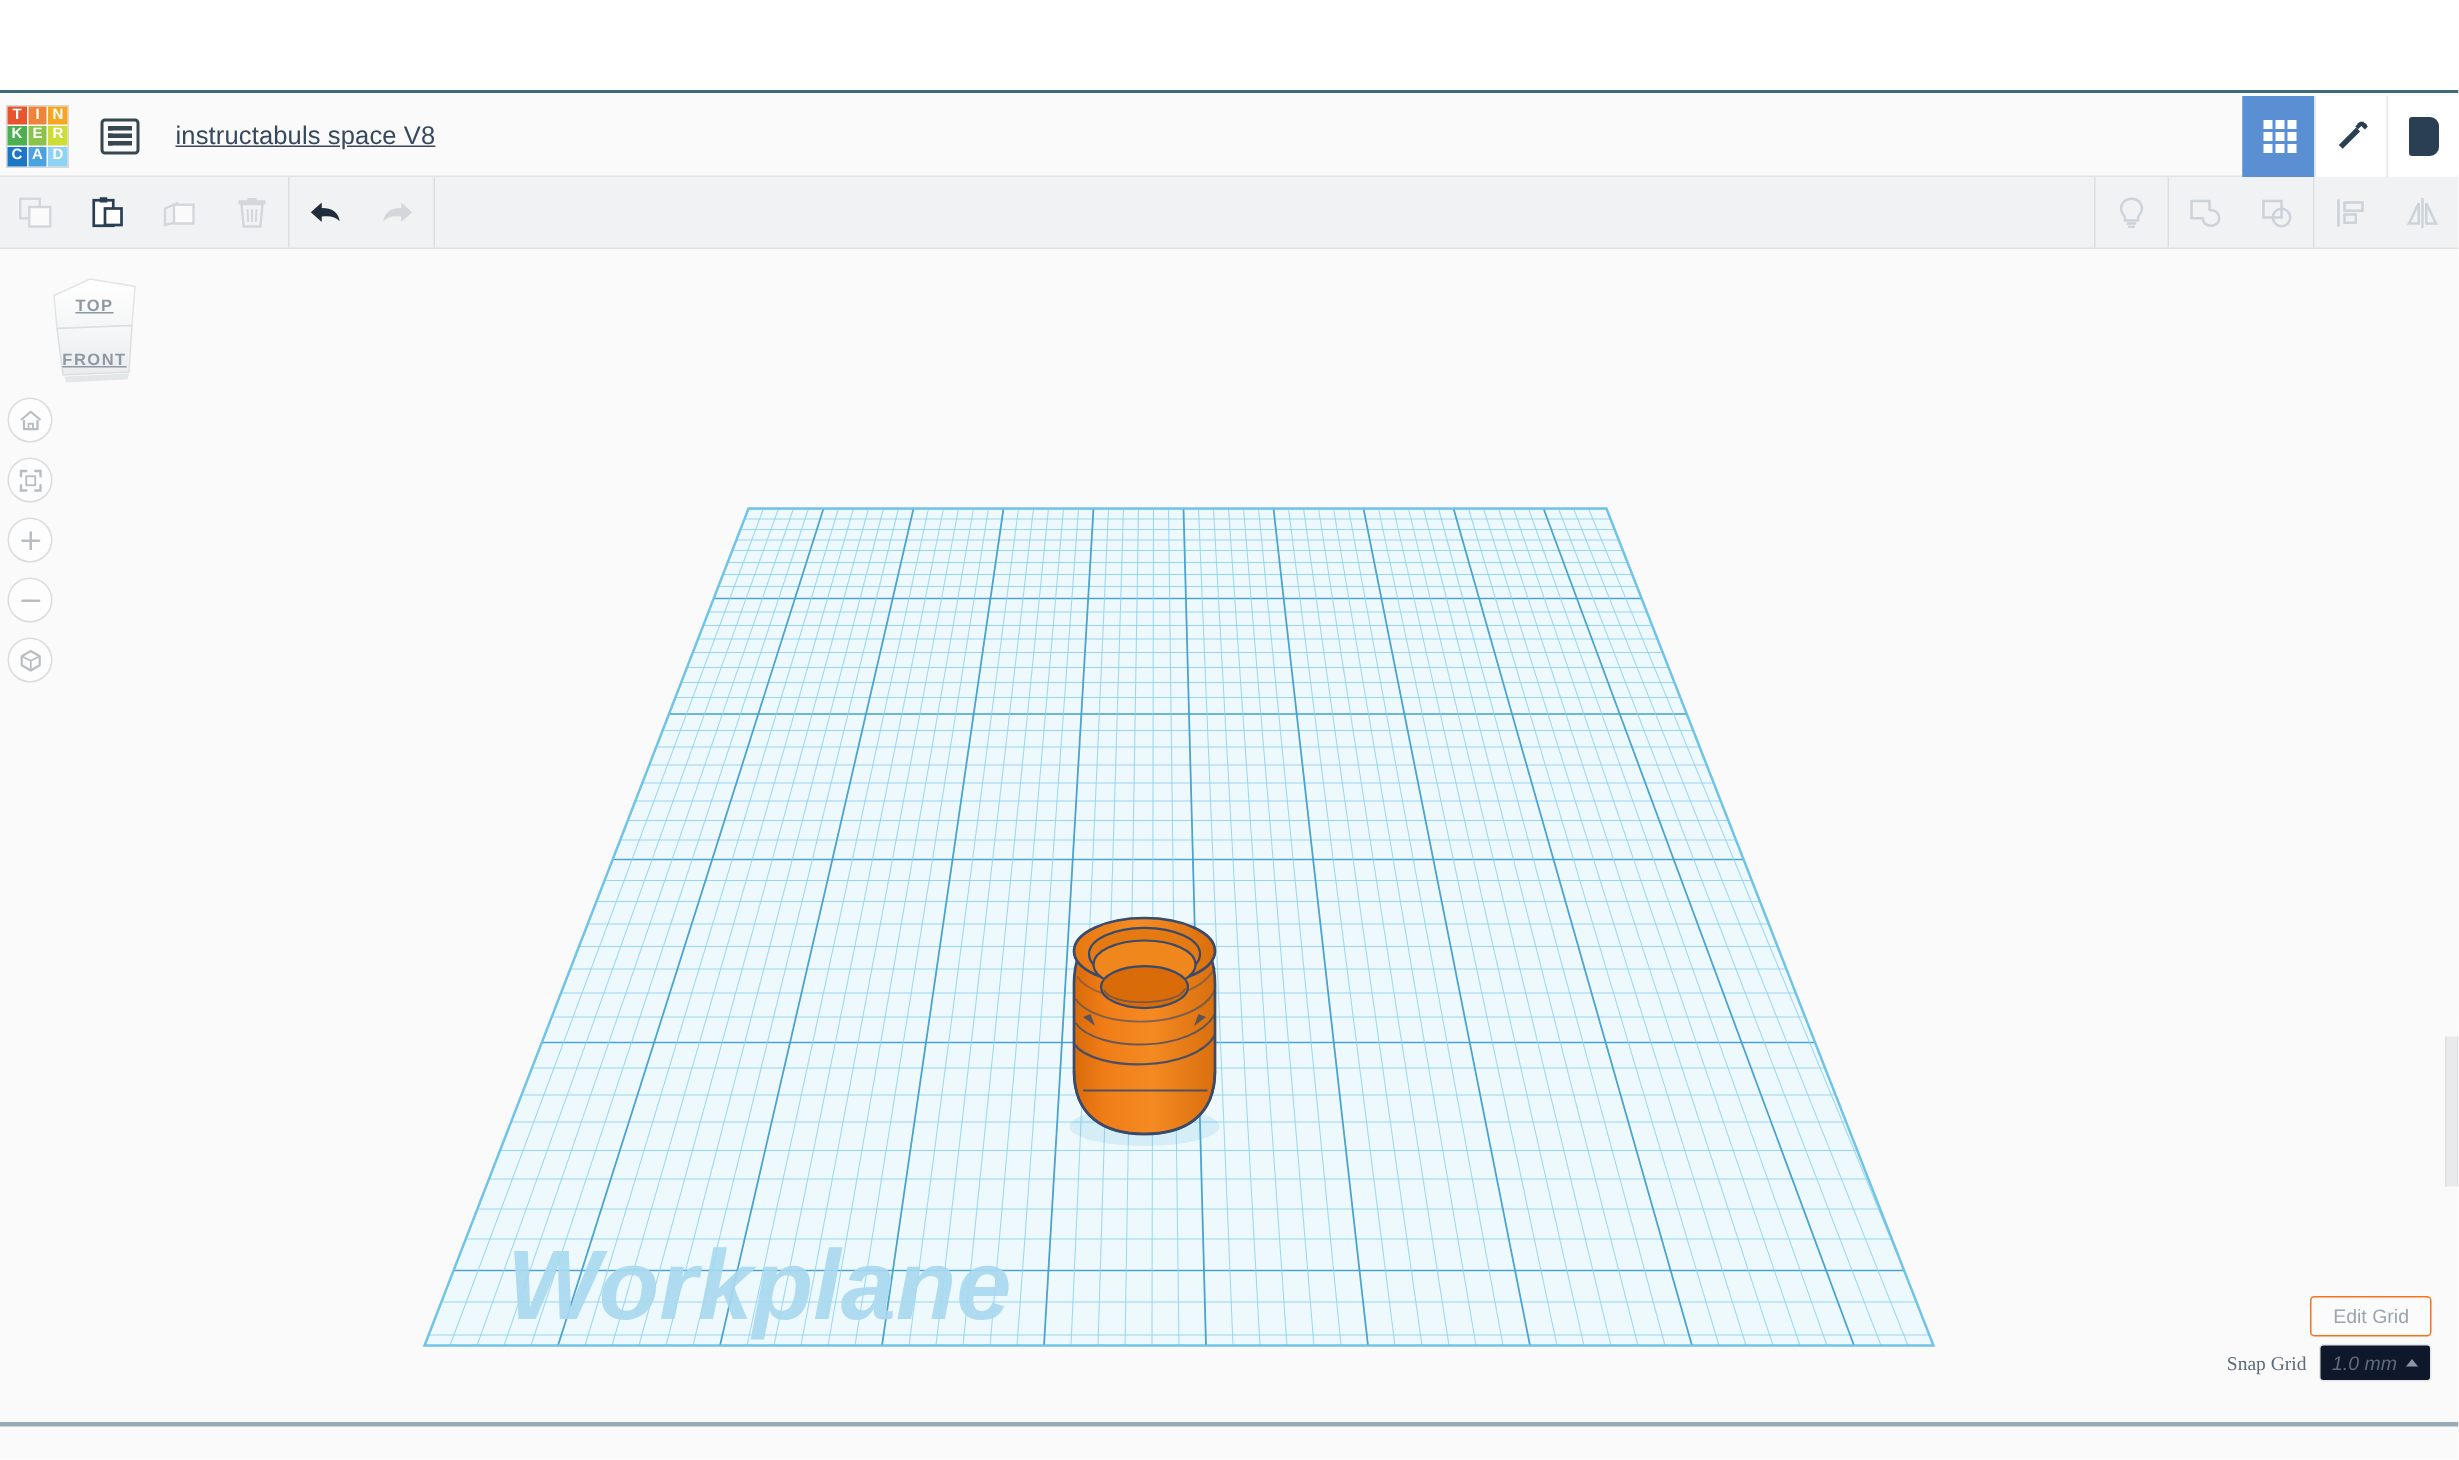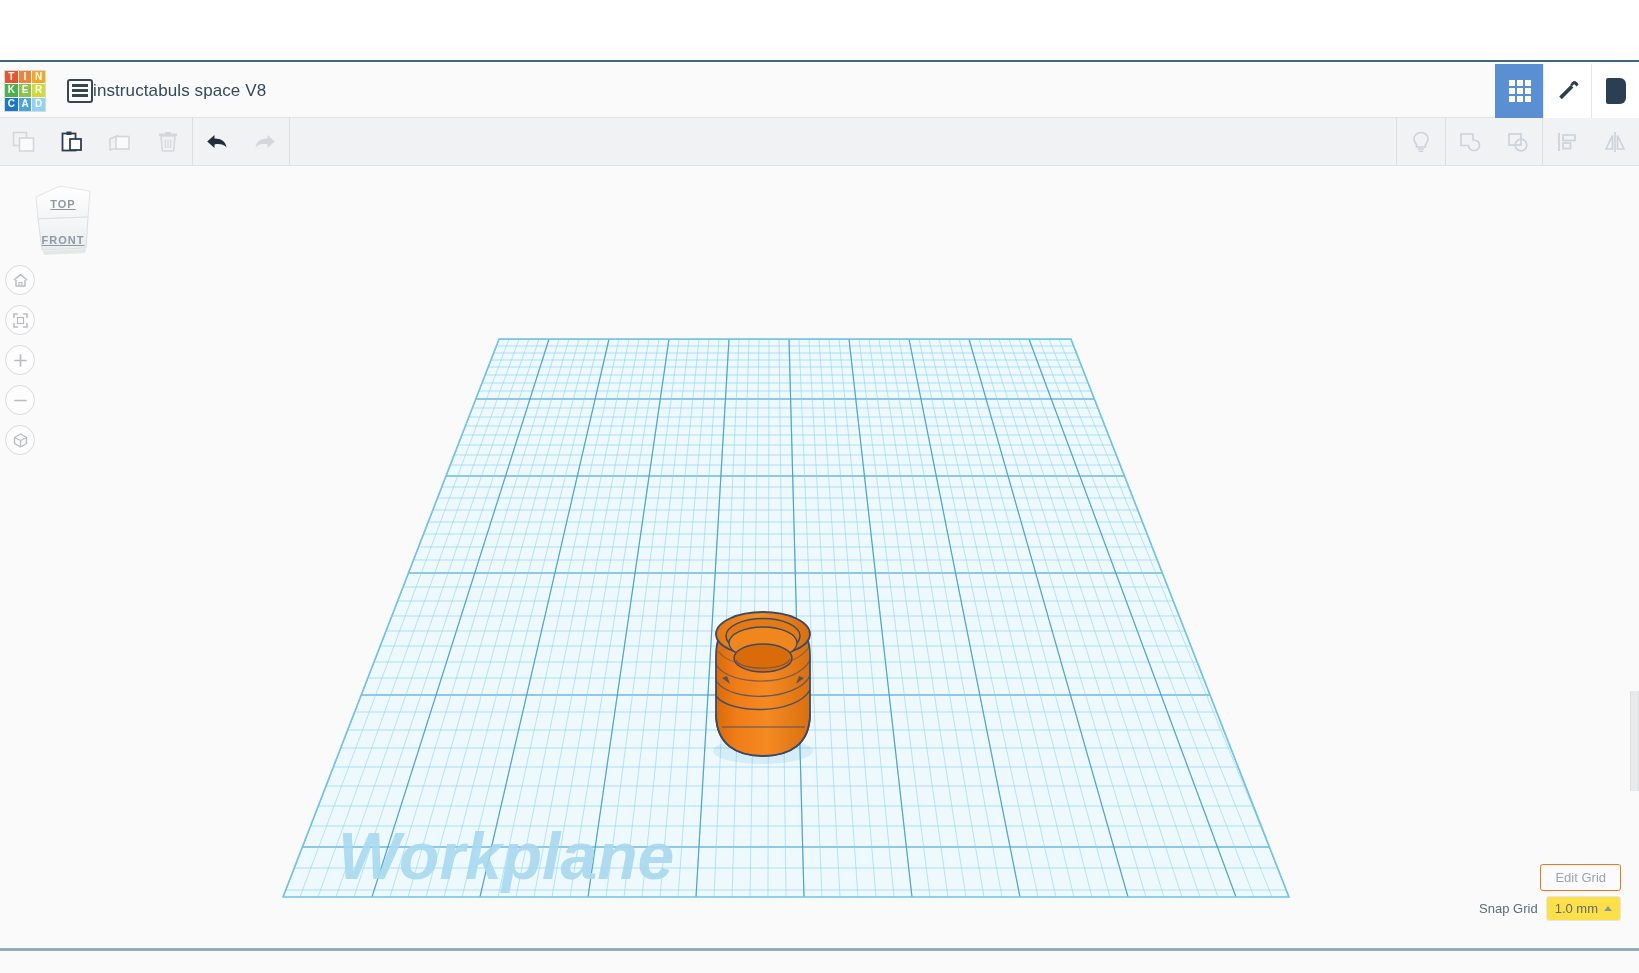--- a/index.html
+++ b/index.html
@@ -47,24 +47,25 @@
   }
   .doc-icon i {
     display: block; height: 2.5px; background: #37474f; width: 100%;
     position: relative;
   }
   .doc-icon i::before {
     content: ""; position: absolute; left: -0px; top: 0;
     width: 3px; height: 2.5px; background: #37474f;
   }
   .proj-title {
-    font-size: 17px; color: #36485c;
+    margin-left: 24px; font-size: 17px; color: #36485c;
     font-family: "Liberation Sans", sans-serif;
     letter-spacing: 0.1px;
     white-space: nowrap;
+    text-decoration: underline;
   }
   .header-spacer { flex: 1 1 auto; }
   .hdr-btn {
     width: 48px; height: 54px; display: flex; align-items: center; justify-content: center;
     border-left: 1px solid #e6e6e6;
     background: #ffffff;
     flex: 0 0 auto;
   }
   .hdr-btn.active { background: #5b8fd4; border-left-color: #5b8fd4; }
   .grid9 { display: grid; grid-template-columns: repeat(3,6px); grid-template-rows: repeat(3,6px); gap: 2px; }
@@ -120,26 +121,27 @@
   .edit-grid-btn {
     position: absolute; right: 18px; top: 864px;
     padding: 5px 14px; font-size: 13px; color: #9aa5b1;
     background: #fbfbfb; border: 1px solid #f97316; border-radius: 3px;
     font-family: "Liberation Sans", sans-serif;
   }
   .snap-row {
     position: absolute; right: 18px; top: 896px;
     display: flex; align-items: center; gap: 8px;
   }
-  .snap-label { font-size: 13px; color: #5d6b7a; font-family: Liberation Sans, sans-serif; }
+  .snap-label { font-size: 13px; color: #5d6b7a; font-family: Liberation Serif, serif; }
   .snap-select {
     padding: 4px 8px; font-size: 13px; color: #5d6b7a;
-    background: #fde047; border: 1px solid #e4e6e9; border-radius: 3px;
+    background: #0f172a; border: 1px solid #e4e6e9; border-radius: 3px;
     display: flex; align-items: center; gap: 6px;
     font-family: "Liberation Sans", sans-serif;
+    font-style: italic;
   }
   .caret-up { width: 0; height: 0; border-left: 4px solid transparent; border-right: 4px solid transparent; border-bottom: 5px solid #8a97a5; }
 
   
   .vscroll {
     position: absolute; right: 0; top: 525px; width: 9px; height: 100px;
     background: #e9eaec; border-left: 1px solid #dedfe1; border-right: 1px solid #dedfe1;
   }
 
   

